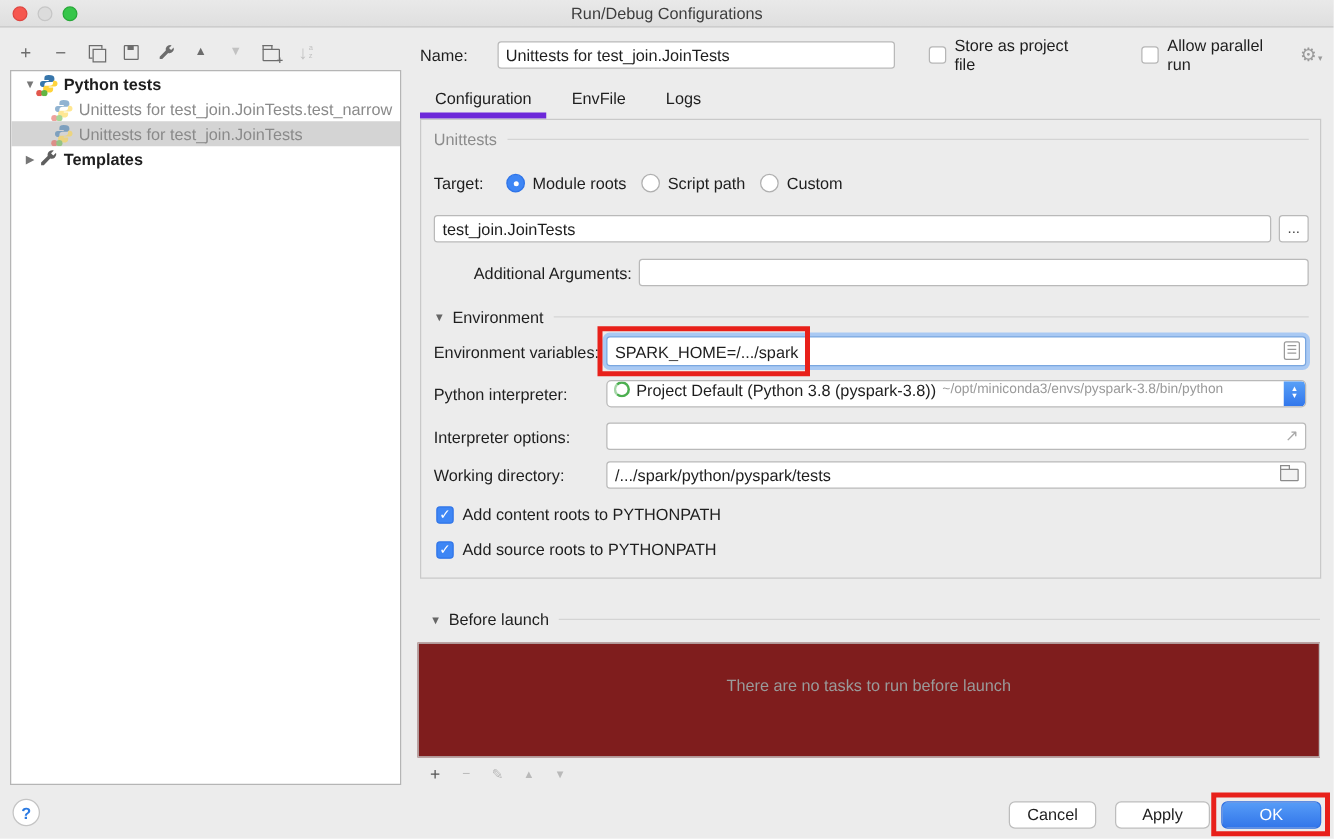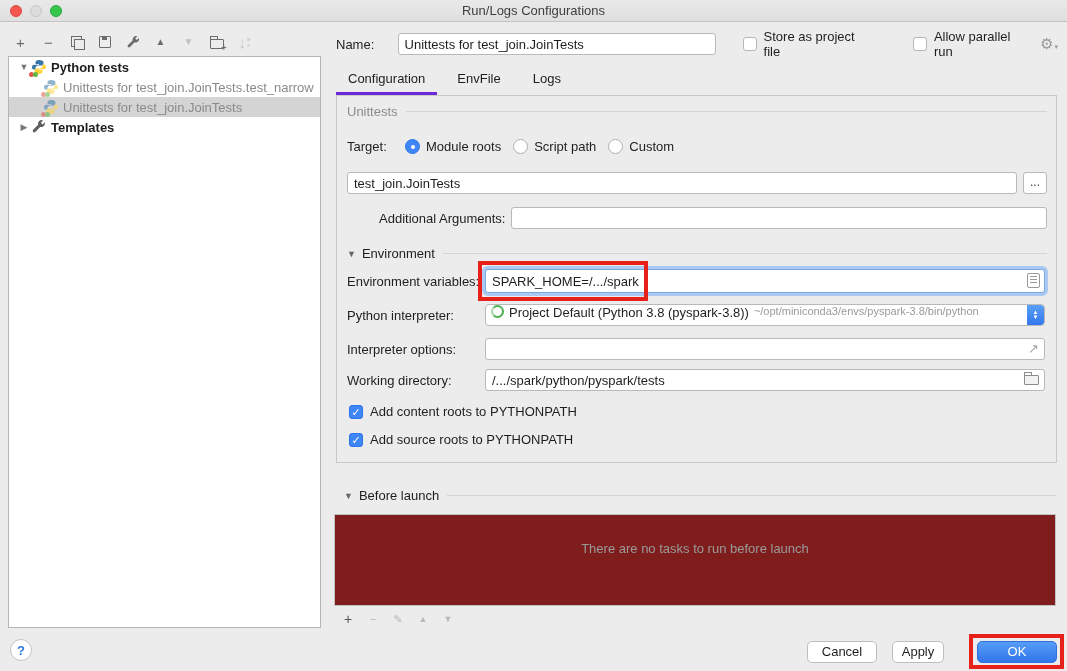--- a/index.html
+++ b/index.html
@@ -59,21 +59,21 @@
   .chk-row { display:flex; align-items:center; margin-left:39px; }
   .chk-row.second { margin-left:27px; }
   .checkbox { width:14px; height:14px; border:1px solid #b6b6b6; border-radius:3px; background:#fff; margin-right:7px; flex:0 0 14px;}
   .checkbox.checked { background:#3e86f5; border-color:#2f74e8; color:#fff; font-size:11px; line-height:13px; text-align:center; }
   .gear { color:#9a9a9a; font-size:15px; margin-left:8px; display:flex; align-items:center; }
   .gear .mini { font-size:7px; margin-left:1px; margin-top:6px; }
 
   
   .tabs { position:absolute; left:336px; top:66px; height:29px; display:flex; gap:8px; }
   .tab { padding:5px 12px 6px 12px; color:#1e1e1e; border-bottom:3px solid transparent; }
-  .tab.active { border-bottom:3px solid #6d28d9; }
+  .tab.active { border-bottom:5px solid #6d28d9; }
 
   
   .config-panel { position:absolute; left:336px; top:95px; width:721px; height:368px;
     border:1px solid #c9c9c9; background:#ececec; }
   .group-head { position:absolute; left:10px; display:flex; align-items:center; width:700px; }
   .group-label { color:#8c8c8c; margin-right:8px; white-space:nowrap; }
   .group-line { flex:1; height:1px; background:#d4d4d4; }
   .sec-tri { color:#666; font-size:9px; margin-right:6px; }
   .row-abs { position:absolute; display:flex; align-items:center; }
   .lbl { white-space:nowrap; }
@@ -106,42 +106,42 @@
   .bl-ic { width:16px; text-align:center; font-size:14px; color:#555; }
   .bl-ic.dim { color:#b9b9b9; font-size:11px; }
 
   
   .help-btn { position:absolute; left:10px; top:639px; width:22px; height:22px; border-radius:50%;
     background:#fff; border:1px solid #c4c4c4; color:#2a7ae2; font-weight:bold; font-size:13px;
     display:flex; align-items:center; justify-content:center; }
   .btn { position:absolute; top:641px; height:22px; background:#fff; border:1px solid #bdbdbd; border-radius:5px;
     font-family:"Liberation Sans",sans-serif; font-size:13px; color:#1e1e1e; text-align:center; line-height:20px; }
   .btn-cancel { left:807px; width:70px; }
-  .btn-apply  { left:892px; width:52px; }
+  .btn-apply  { left:892px; width:76px; }
   .btn-ok { left:977px; width:80px; background:linear-gradient(#569cf7,#3276ea); border-color:#2f6fe0; color:#fff; }
 
   
   .annotation { position:absolute; border:4px solid #e8201a; pointer-events:none; z-index:50; }
   .anno-env { left:478px; top:261px; width:170px; height:40px; }
   .anno-ok  { left:969px; top:634px; width:95px; height:35px; }
 
   svg { display:block; }
 </style>
 </head>
 <body>
 
 <div id="window">
 
   <div class="titlebar">
     <div class="traffic">
       <div class="light close"></div>
       <div class="light min"></div>
       <div class="light zoom"></div>
     </div>
-    <div class="title-text">Run/Logs Configurations</div>
+    <div class="title-text">Run/Debug Configurations</div>
   </div>
 
   <div class="side-toolbar">
     <div class="tb-icon">+</div>
     <div class="tb-icon">−</div>
     <div class="tb-icon">
         <span class="ic-copy"></span>
       </div>
     <div class="tb-icon">
         <span class="ic-save"></span>

